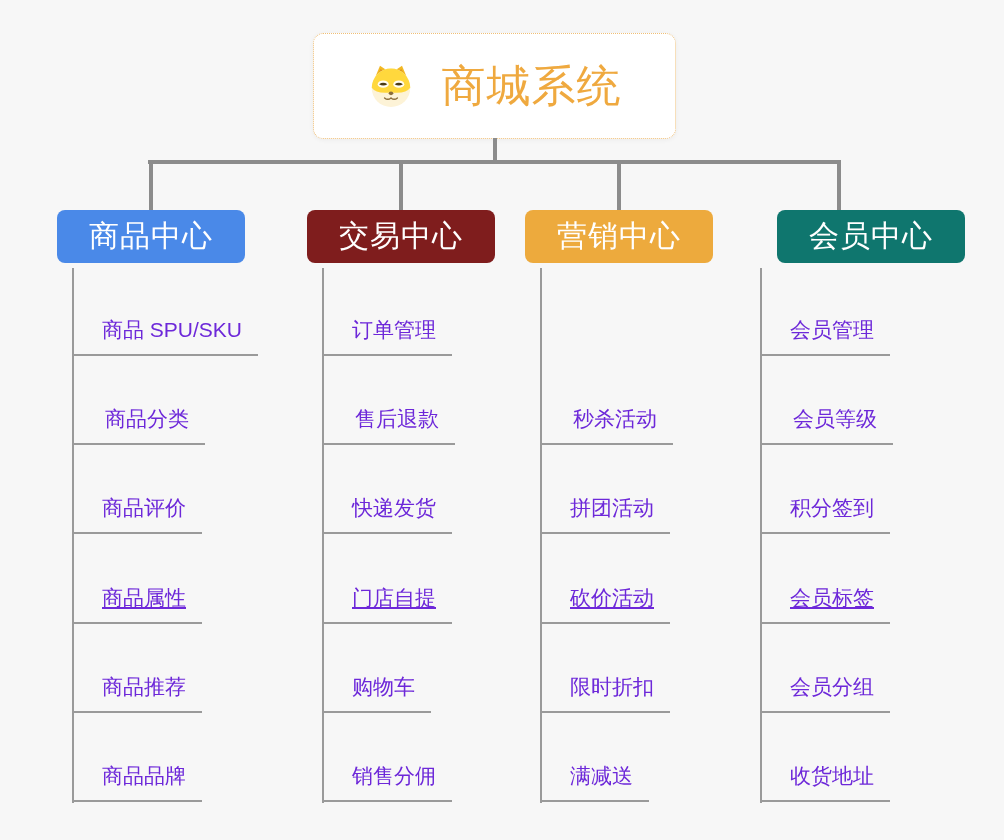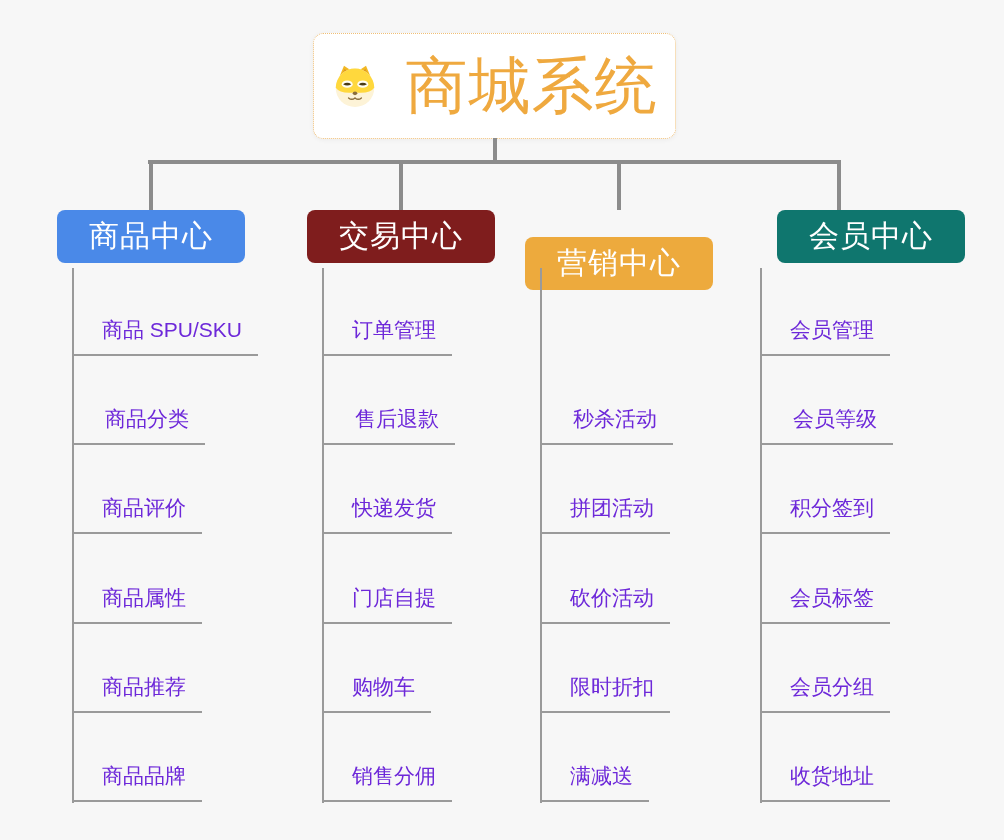--- a/index.html
+++ b/index.html
@@ -14,21 +14,21 @@
   .root-node{
     position:absolute;left:313px;top:33px;width:363px;height:106px;
     box-sizing:border-box;
     background:#ffffff;
     border:1px dotted #f0bf76;
     border-radius:10px;
     box-shadow:0 1px 5px rgba(0,0,0,0.05);
     display:flex;align-items:center;justify-content:center;gap:12px;
   }
   .root-title{
-    font-size:62px;
+    font-size:44px;
     letter-spacing:1px;
     color:#efa93f;
     white-space:nowrap;
     margin-left:16px;
   }
   .root-icon{width:46px;height:44px;flex:0 0 auto;}
   
   .line{position:absolute;background:#8c8c8c;}
   .stub{left:493px;top:138px;width:4px;height:24px;}
   .bus{left:148px;top:160px;width:692px;height:4px;}
@@ -47,21 +47,21 @@
   }
   .spine{position:absolute;left:15px;top:58px;width:2px;height:535px;background:#9a9a9a;}
   .leaf{
     position:absolute;left:15px;
     padding:0 16px 8px 30px;
     border-bottom:2px solid #9a9a9a;
     font-size:21px;line-height:32px;color:#6d28d9;
     white-space:nowrap;
   }
   .leaf-0{top:104px;} .leaf-1{top:193px;padding-left:33px;} .leaf-2{top:282px;}
-  .leaf-3{top:372px;} .leaf-4{top:461px;} .leaf-5{top:550px;}
+  .leaf-3{top:372px;text-decoration:underline;} .leaf-4{top:461px;} .leaf-5{top:550px;}
 </style>
 </head>
 <body>
 
 <div class="canvas">
 
   <div class="root-node">
     <svg class="root-icon" viewBox="0 0 100 96" xmlns="http://www.w3.org/2000/svg">
       <path d="M16 28 L26 4 L44 16 Z" fill="#f2b824"></path>
       <path d="M84 28 L74 4 L56 16 Z" fill="#f2b824"></path>
@@ -101,21 +101,21 @@
     <div class="leaf leaf-0">订单管理</div>
     <div class="leaf leaf-1">售后退款</div>
     <div class="leaf leaf-3">门店自提</div>
     <div class="leaf leaf-2">快递发货</div>
     <div class="leaf leaf-4">购物车</div>
     <div class="leaf leaf-5">销售分佣</div>
   </div>
 
   <div class="branch-col col-2">
     <div class="drop"></div>
-    <div class="branch-box" style="background-color: rgb(237, 170, 61); margin-top: 27px;">营销中心</div>
+    <div class="branch-box" style="background-color: rgb(237, 170, 61);">营销中心</div>
     <div class="spine"></div>
     <div class="leaf leaf-1">秒杀活动</div>
     <div class="leaf leaf-2">拼团活动</div>
     <div class="leaf leaf-3">砍价活动</div>
     <div class="leaf leaf-4">限时折扣</div>
     <div class="leaf leaf-5">满减送</div>
   </div>
 
   <div class="branch-col col-3">
     <div class="drop"></div>

